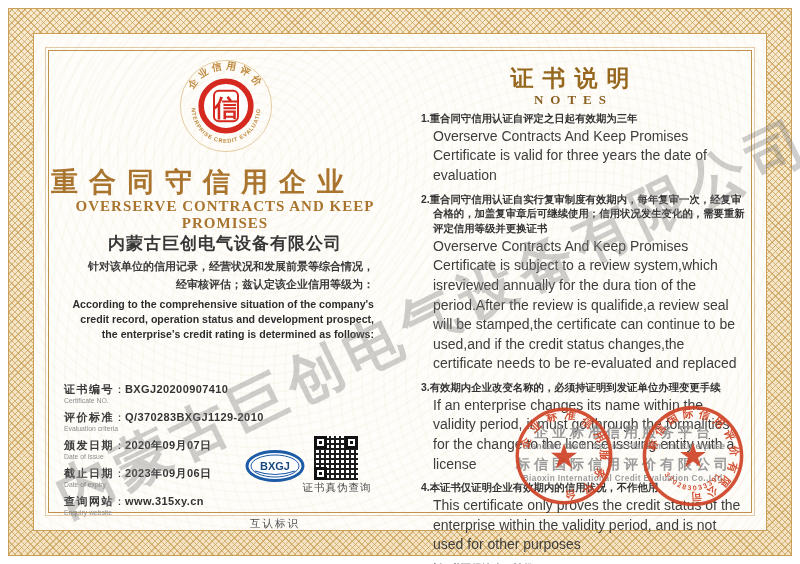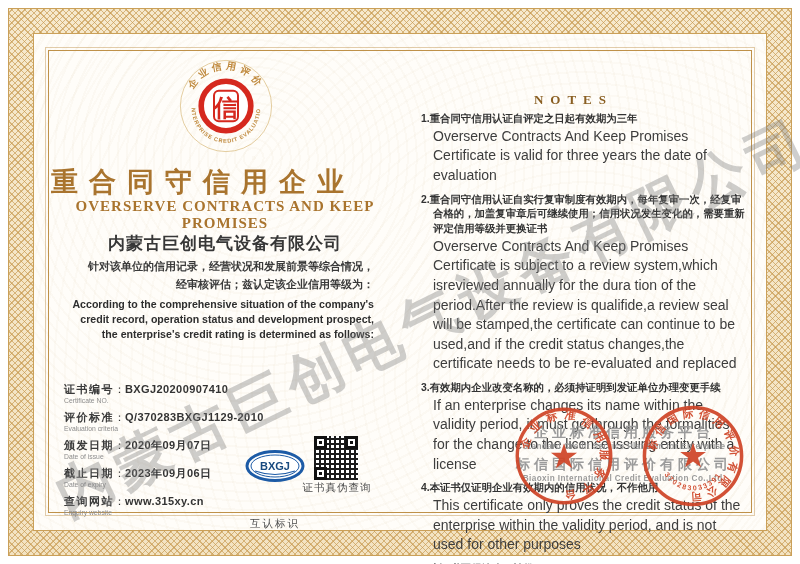--- a/index.html
+++ b/index.html
@@ -176,20 +176,21 @@
     </svg>
     <div class="bxgj-cap">互认标识</div>
 
     <div class="qr">
       <div class="finder f1"></div>
       <div class="finder f2"></div>
       <div class="finder f3"></div>
     </div>
     <div class="qr-cap">证书真伪查询</div>
 
+    <div class="notes-title">证书说明</div>
     <div class="notes-sub">NOTES</div>
 
     <div class="notes">
       <div class="note">
         <div class="note-zh"><span>1.</span><span>重合同守信用认证自评定之日起有效期为三年</span></div>
         <div class="note-en">Overserve Contracts And Keep Promises Certificate is valid for three years the date of evaluation</div>
       </div>
       <div class="note">
         <div class="note-zh"><span>2.</span><span>重合同守信用认证自实行复审制度有效期内，每年复审一次，经复审合格的，加盖复审章后可继续使用；信用状况发生变化的，需要重新评定信用等级并更换证书</span></div>
         <div class="note-en">Overserve Contracts And Keep Promises Certificate is subject to a review system,which isreviewed annually for the dura tion of the period.After the review is qualifide,a review seal will be stamped,the certificate can continue to be used,and if the credit status changes,the certificate needs to be re-evaluated and replaced</div>

